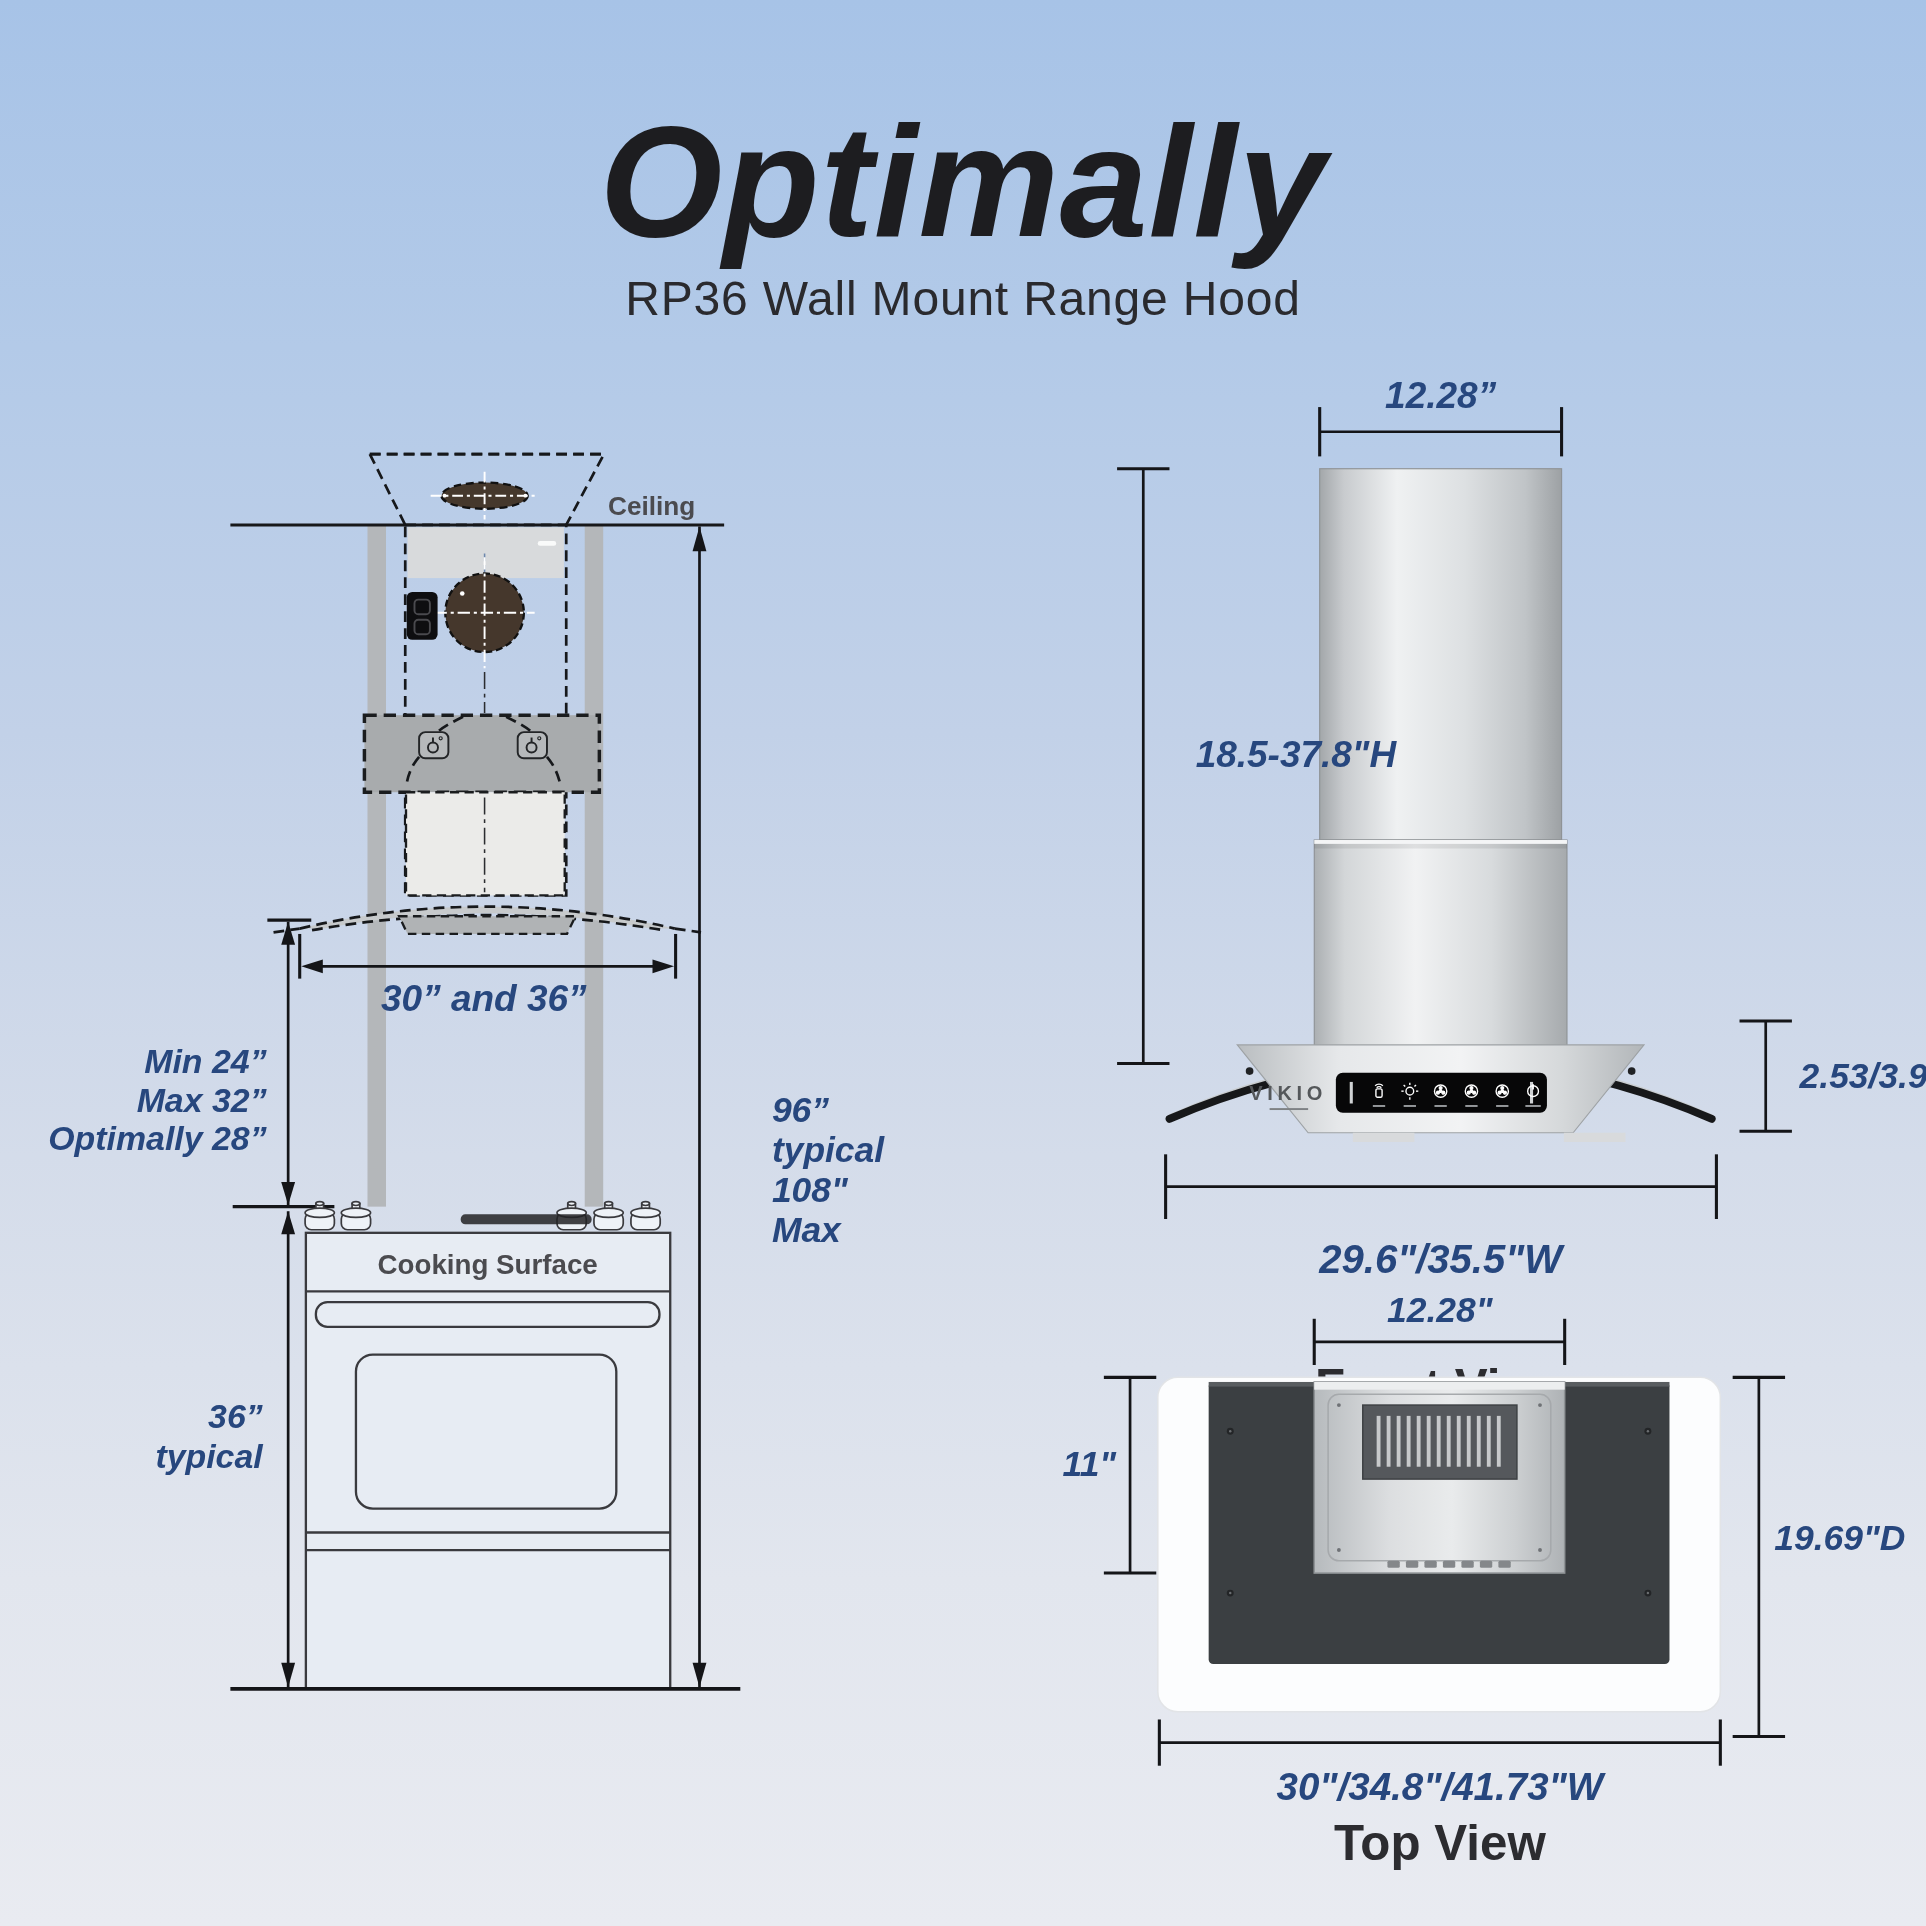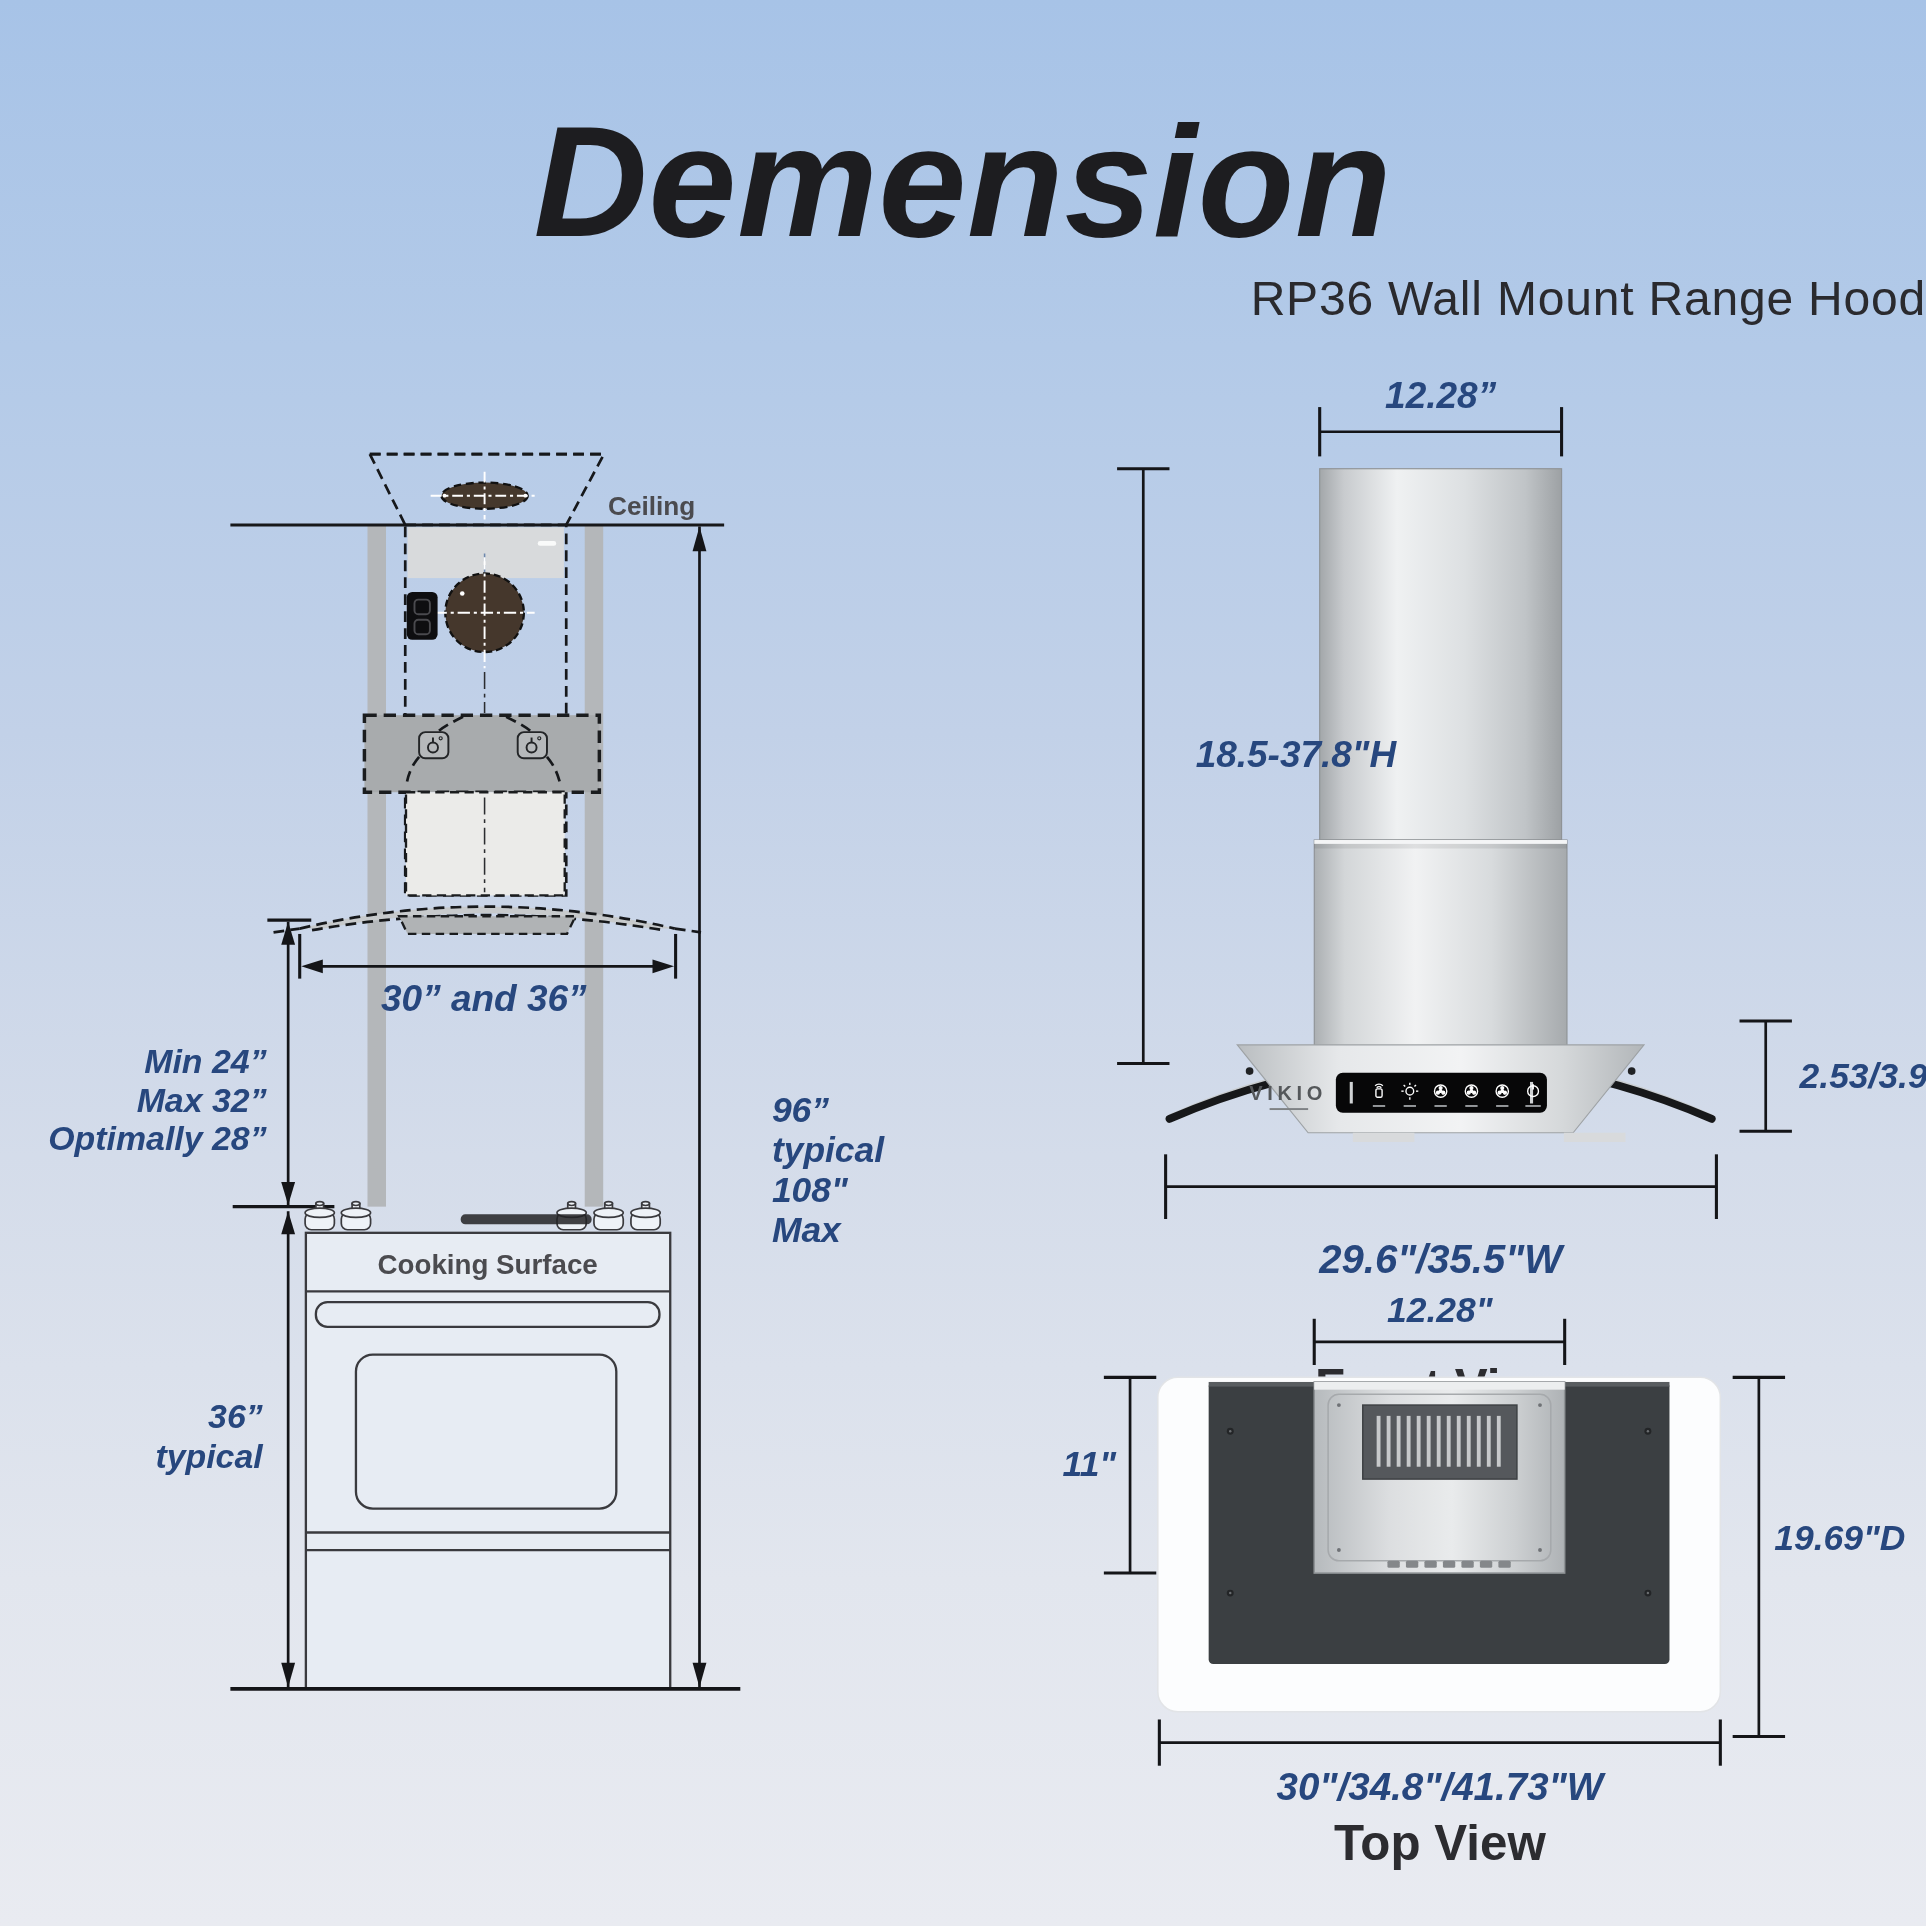--- a/index.html
+++ b/index.html
@@ -11,41 +11,41 @@
     background:linear-gradient(180deg,#a7c3e7 0%,#b3cae8 18%,#c2d1e8 38%,#d4dcea 60%,#e2e6ee 82%,#e9ebf1 100%);
   }
   .page-title{
     position:absolute;left:0;top:91px;width:1926px;
     text-align:center;
     font-size:158px;font-weight:800;font-style:italic;
     letter-spacing:0.8px;color:#1d1d20;margin:0;
   }
   .page-subtitle{
     position:absolute;left:0;top:271px;width:1926px;
-    text-align:right;
+    text-align:center;
     font-size:48px;font-weight:400;color:#2a2a2e;margin:0;
     letter-spacing:0.8px;
   }
   svg{position:absolute;overflow:visible;}
   svg text{font-family:"Liberation Sans",sans-serif;}
   .dim-txt{fill:#27477E;font-weight:bold;font-style:italic;}
   .dk-txt{fill:#4b4b4f;font-weight:bold;}
   .view-txt{fill:#2c2c30;font-weight:bold;}
   .dline{stroke:#141518;stroke-width:3.5;fill:none;}
   .dbar{stroke:#141518;stroke-width:4;fill:none;}
   .dash{stroke:#16181b;stroke-width:3.5;fill:none;stroke-dasharray:14 8;}
   .cline{stroke:#2b2d30;stroke-width:2;fill:none;stroke-dasharray:22 6 5 6;}
   .stove{stroke:#3a3a3e;stroke-width:3;fill:none;}
 </style>
 </head>
 <body>
 
 <div class="canvas">
 
-  <h1 class="page-title">Demension</h1>
+  <h1 class="page-title">Optimally</h1>
   <div class="page-subtitle">RP36 Wall Mount Range Hood</div>
 
   <svg style="left:0;top:347px" width="963" height="1348" viewBox="0 450 1250 1750">
 
     <rect x="477" y="681" width="24" height="885" fill="#b4b7ba"></rect>
     <rect x="759" y="681" width="24" height="885" fill="#b4b7ba"></rect>
 
     <path class="dash" d="M480,589 L784,589 L735,681 M480,589 L526,681" stroke-dasharray="12 7"></path>
     <line class="dash" x1="480" y1="589" x2="784" y2="589" stroke-dasharray="12 7"></line>
     <ellipse cx="629" cy="643" rx="56" ry="17" fill="#45382c" stroke="#111" stroke-width="3" stroke-dasharray="10 6"></ellipse>

